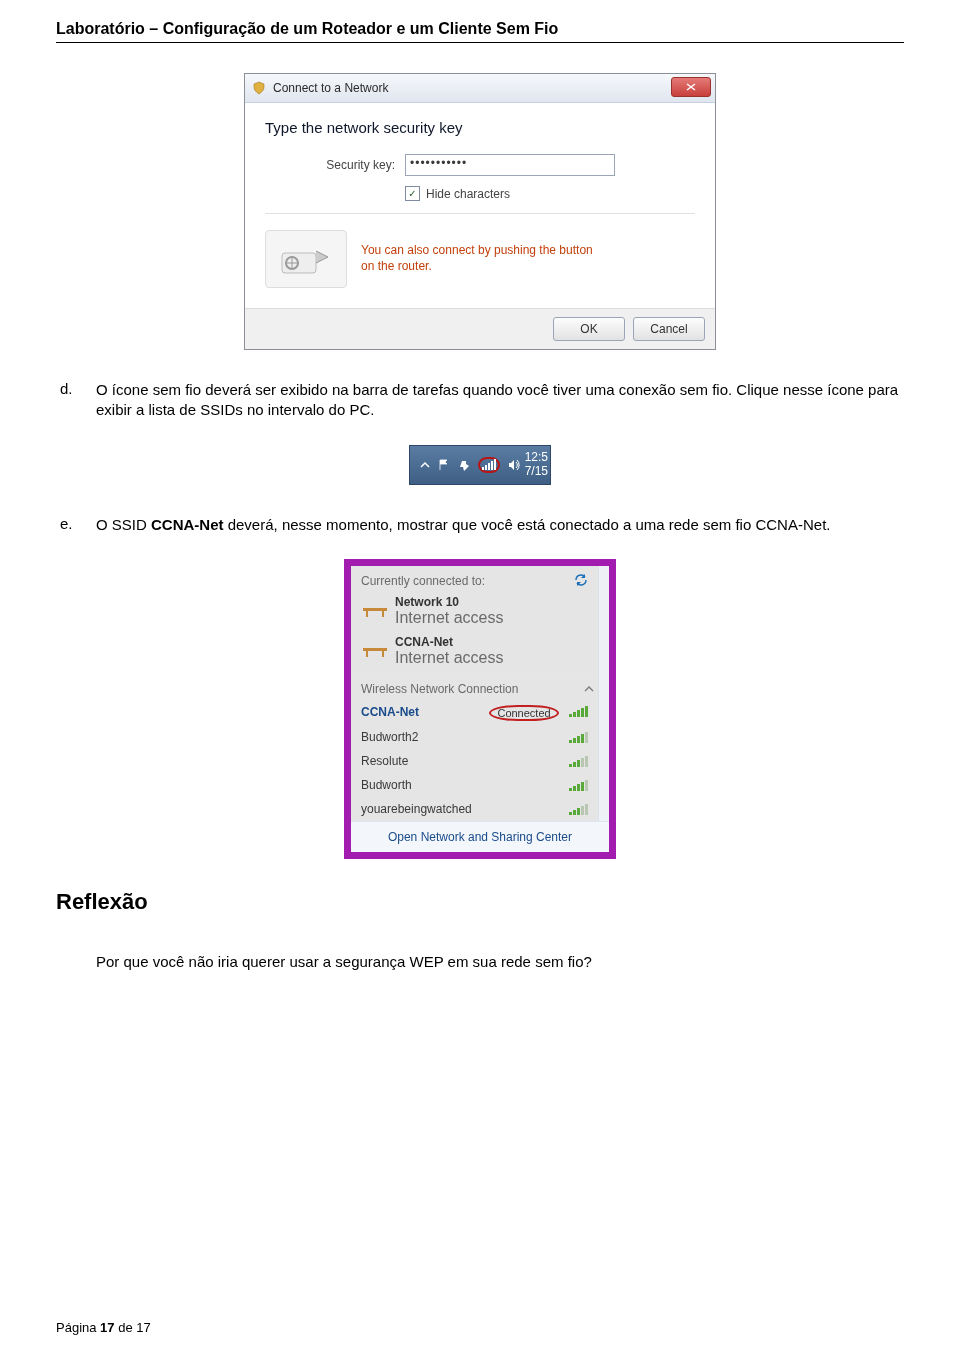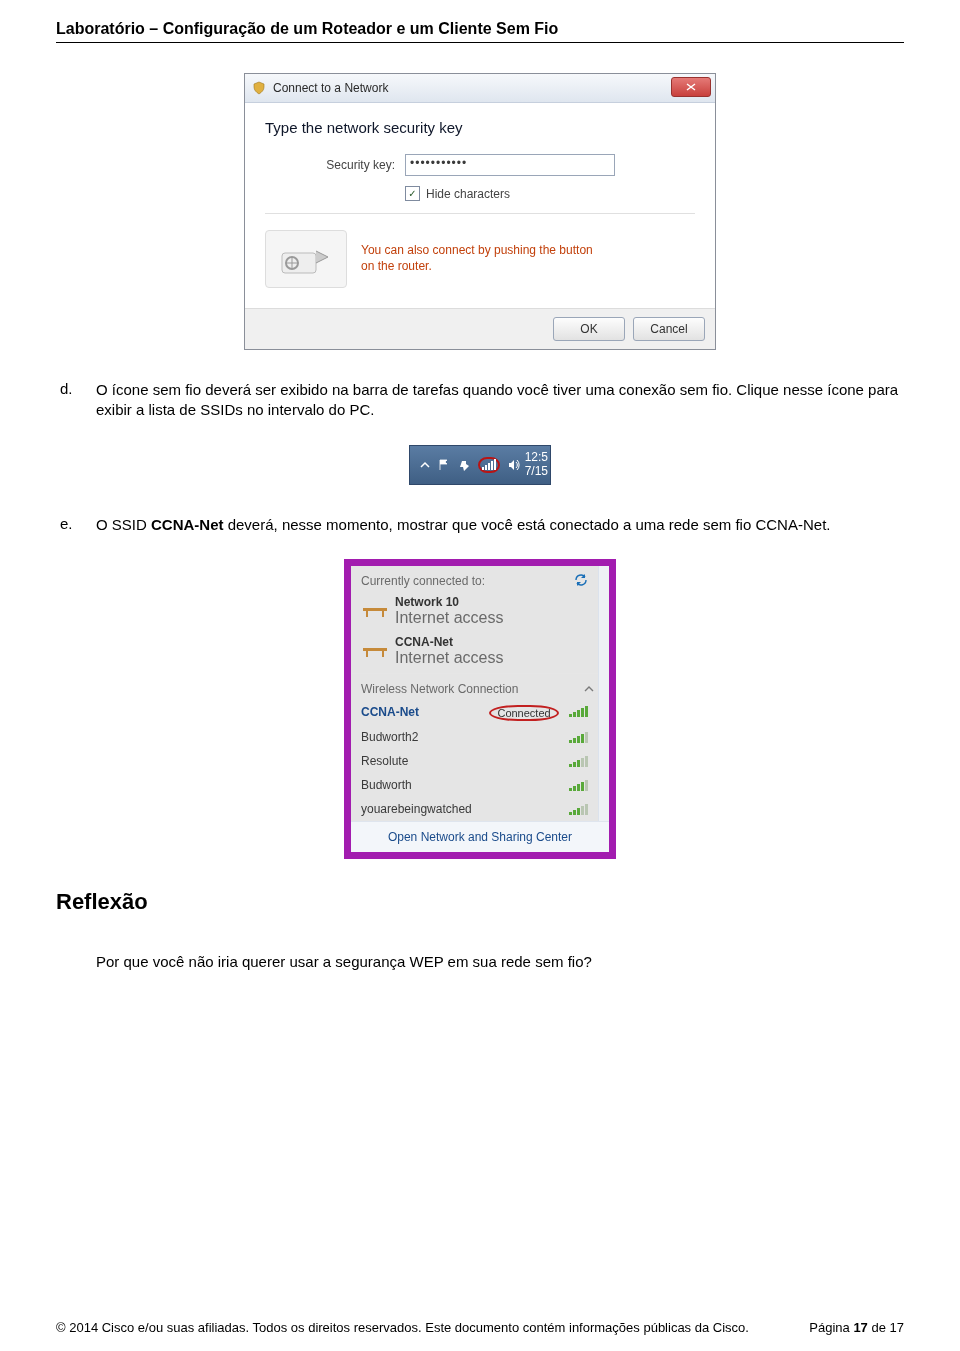--- a/index.html
+++ b/index.html
@@ -518,16 +518,15 @@
         <div class="scroll-col"></div>
       </div>
       <div class="flyout-footer">Open Network and Sharing Center</div>
     </div>
   </div>
 
   <div class="reflexao-title">Reflexão</div>
   <div class="reflexao-text">Por que você não iria querer usar a segurança WEP em sua rede sem fio?</div>
 
   <div class="page-footer">
-    <span>© 2014 Cisco e/ou suas afiliadas. Todos os direitos reservados. Este documento contém informações públicas da Cisco.</span>
     <span>Página <b>17</b> de 17</span>
   </div>
 </div>
 
 </body></html>

